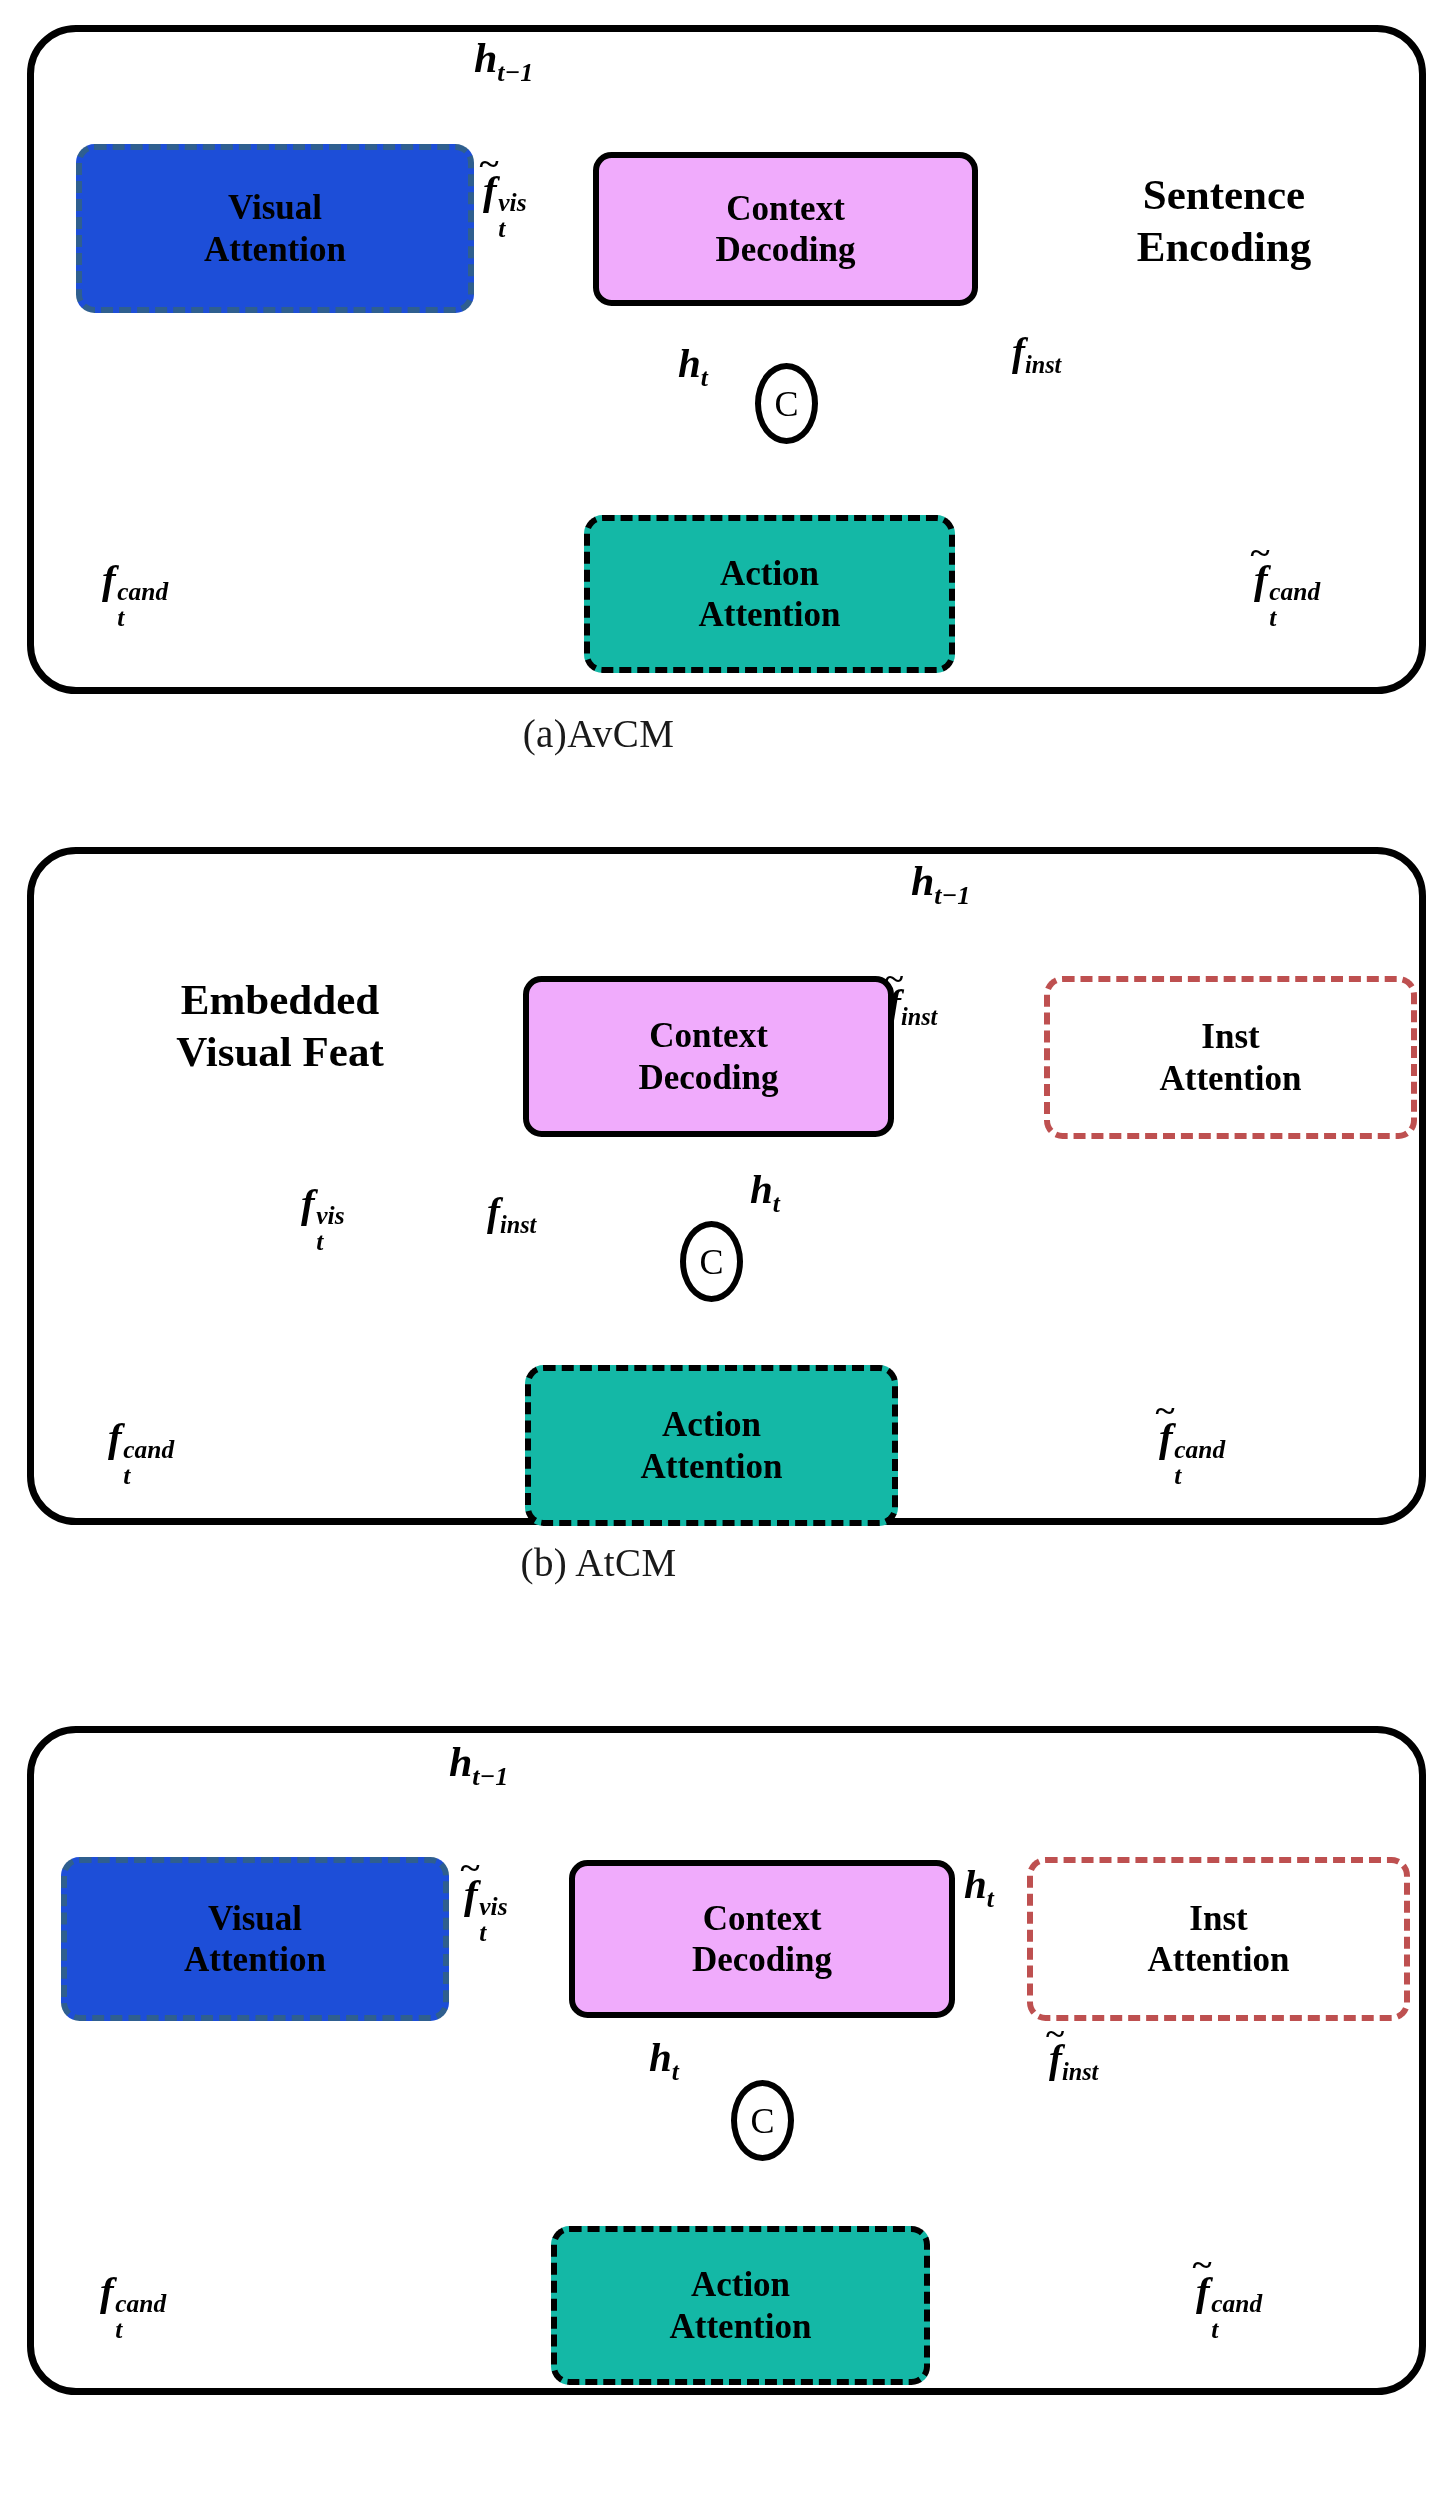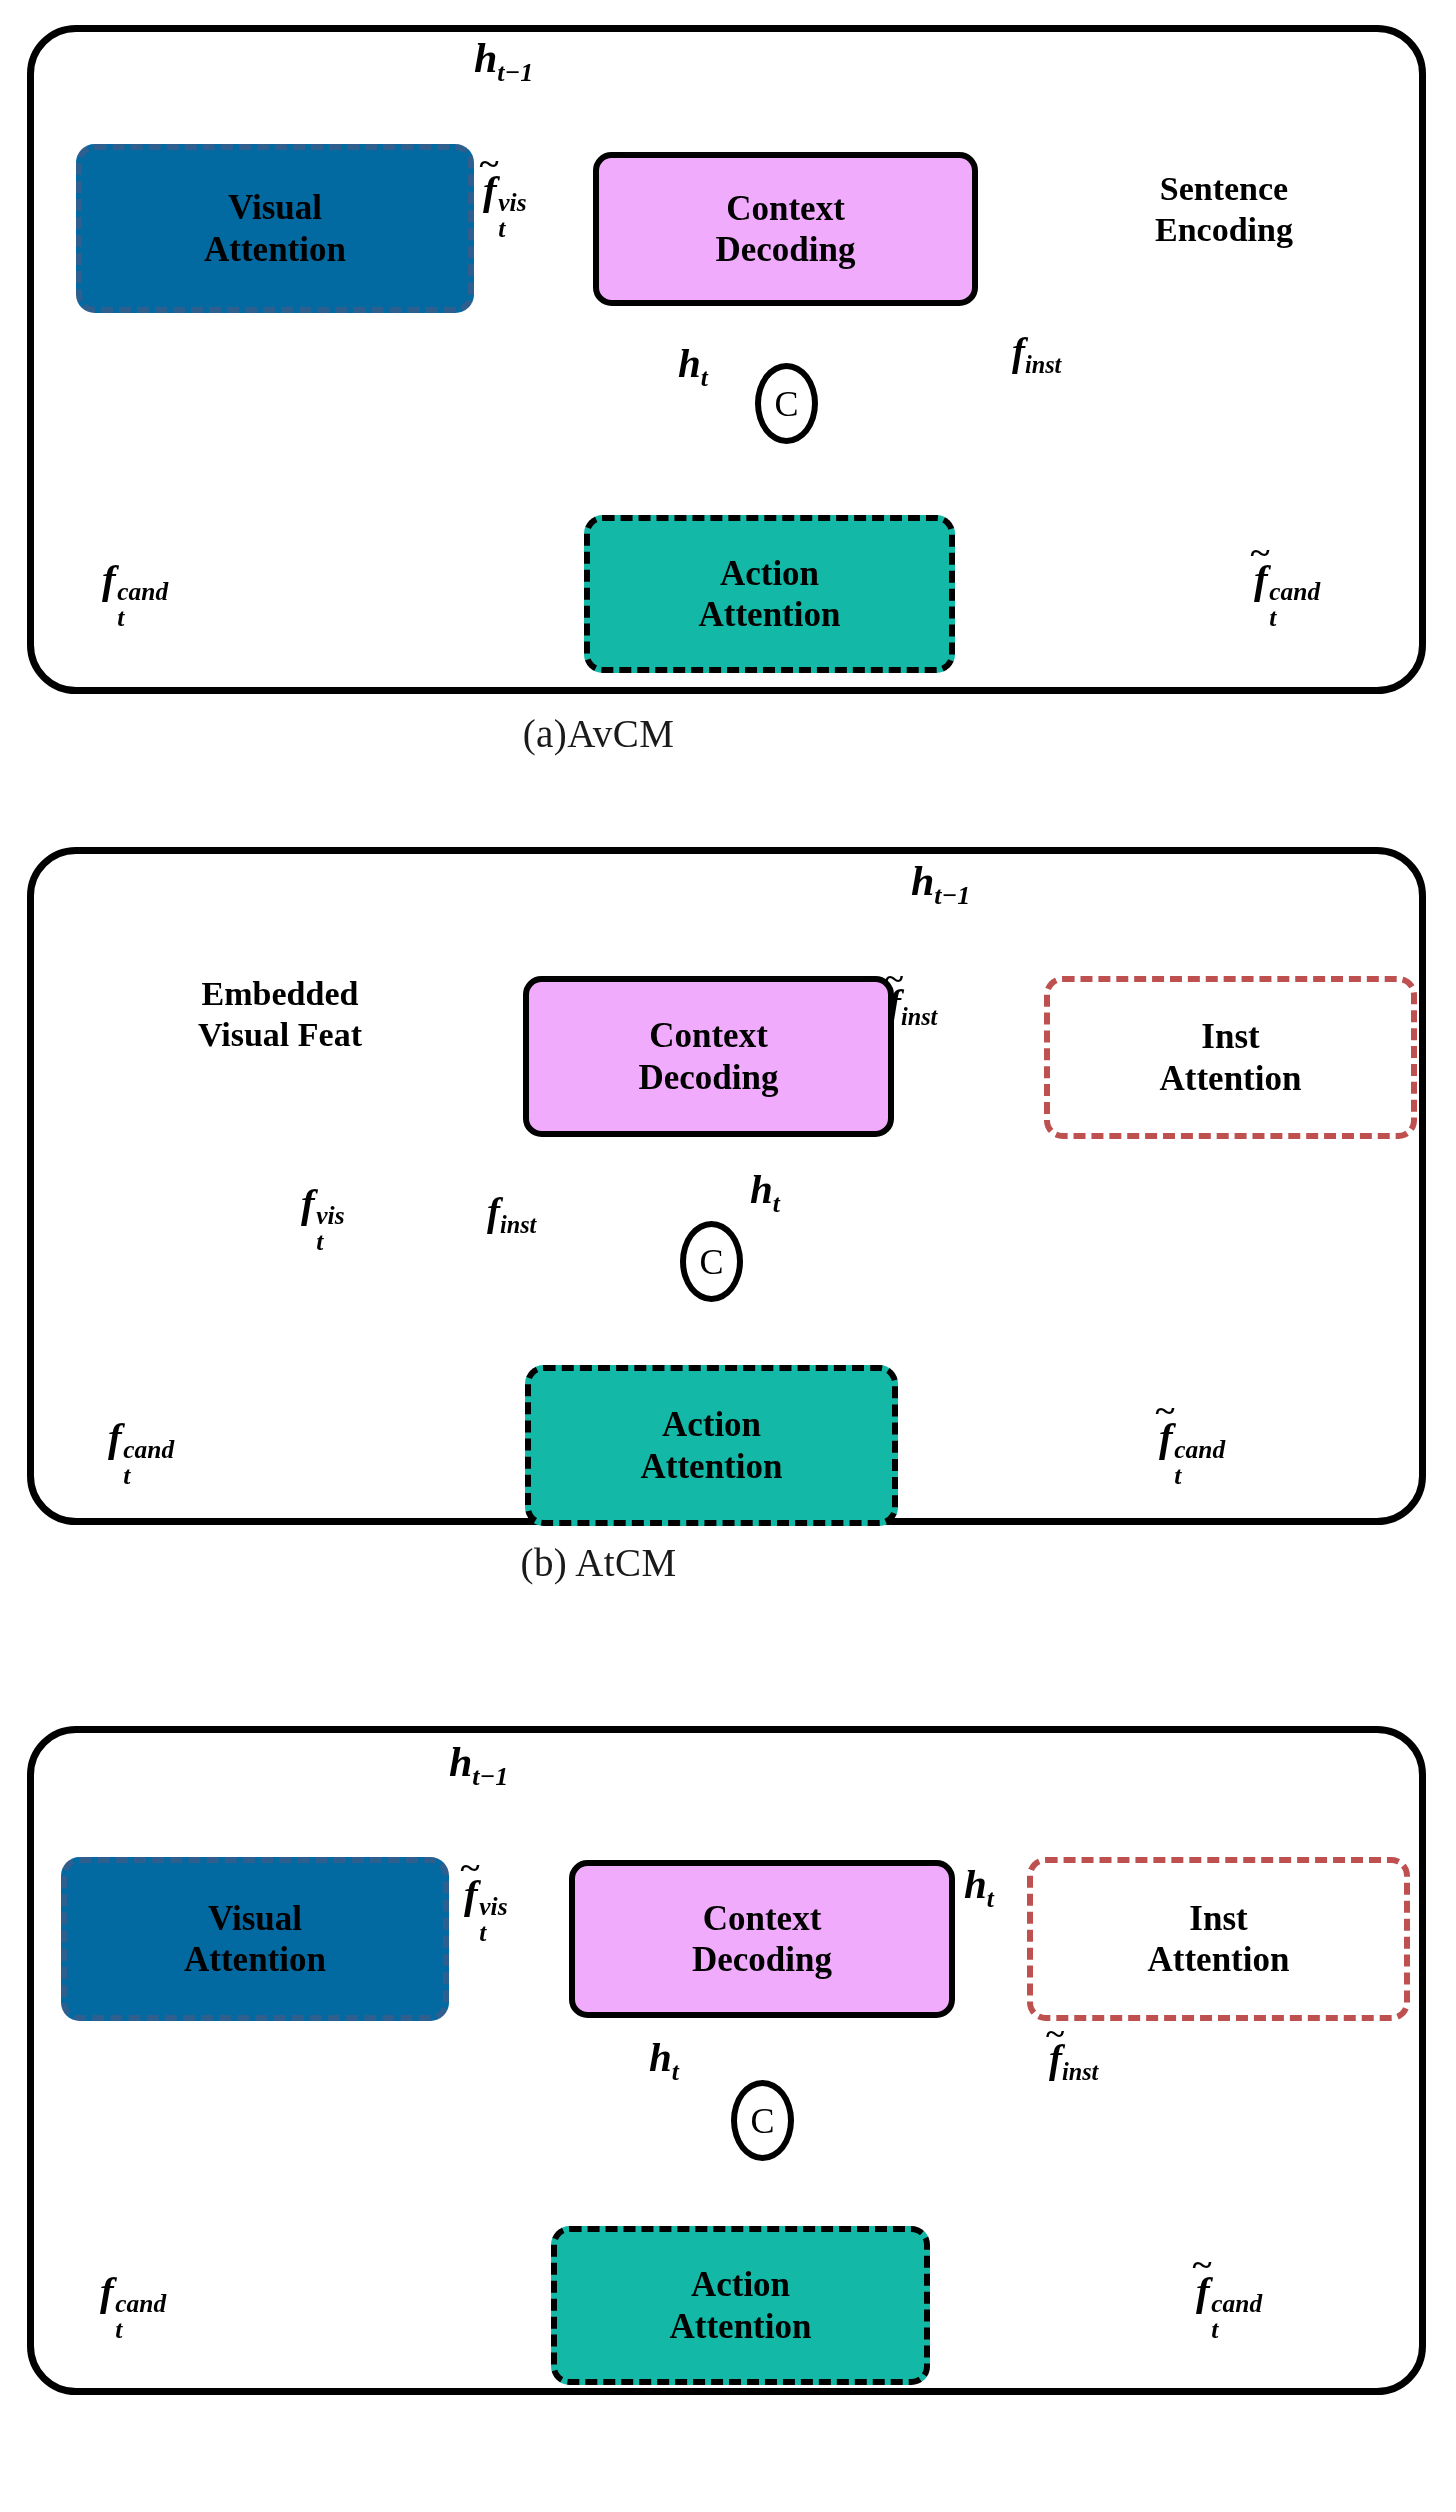--- a/index.html
+++ b/index.html
@@ -66,35 +66,35 @@
 
   .mod.solid-gray {
     background: #f0abfc;
     border: 6px solid #000000;
   }
   .mod.dash-gray {
     background: #14b8a6;
     border: 6px dashed #000000;
   }
   .mod.dash-blue {
-    background: #0369a1;
+    background: #1d4ed8;
     border: 6px dashed #2f5f8f;
     font-family: Liberation Serif, serif;
   }
   .mod.dash-red {
     background: #ffffff;
     border: 6px dashed #be5050;
   }
 
   
   .txtblock {
     position: absolute;
     font-family: "Liberation Serif", "DejaVu Serif", serif;
     font-weight: bold;
-    font-size: 34px;
+    font-size: 43px;
     line-height: 1.2;
     color: #000000;
     text-align: center;
     white-space: nowrap;
   }
 
   
   .math {
     position: absolute;
     font-family: "Liberation Serif", "DejaVu Serif", serif;

